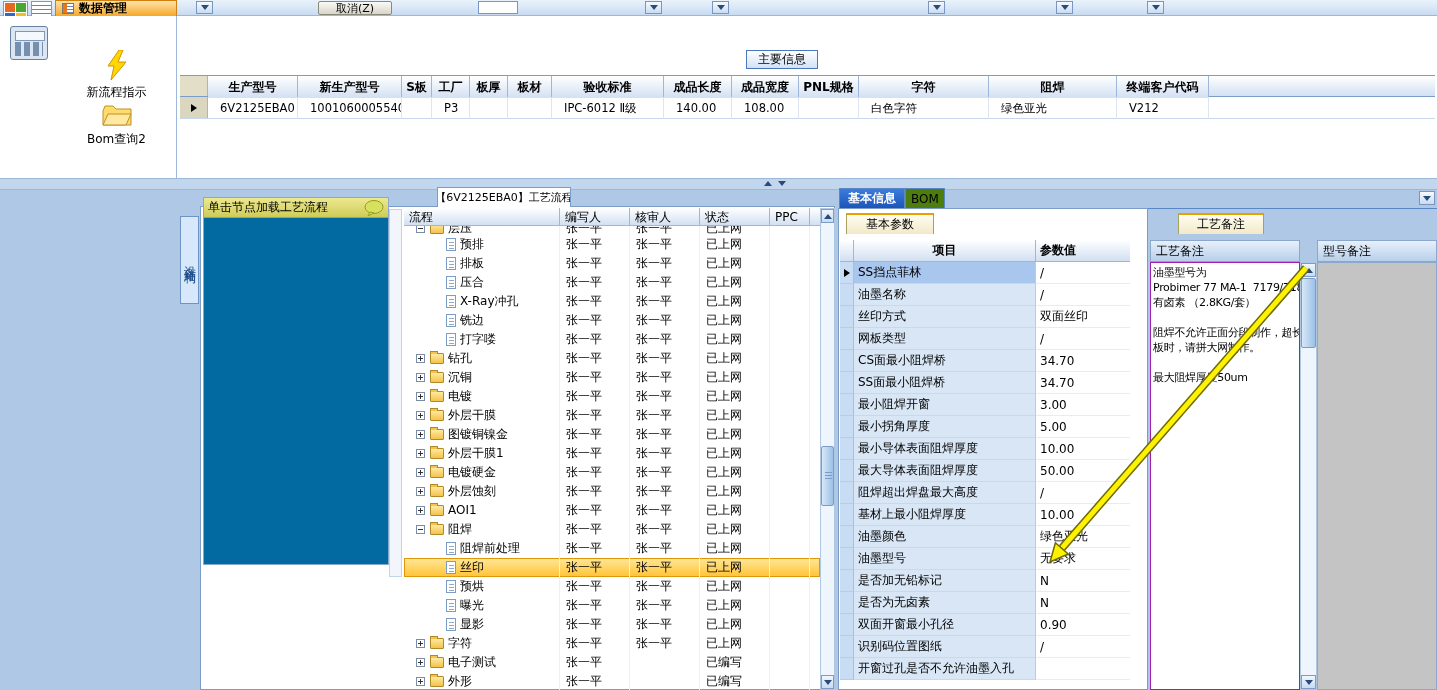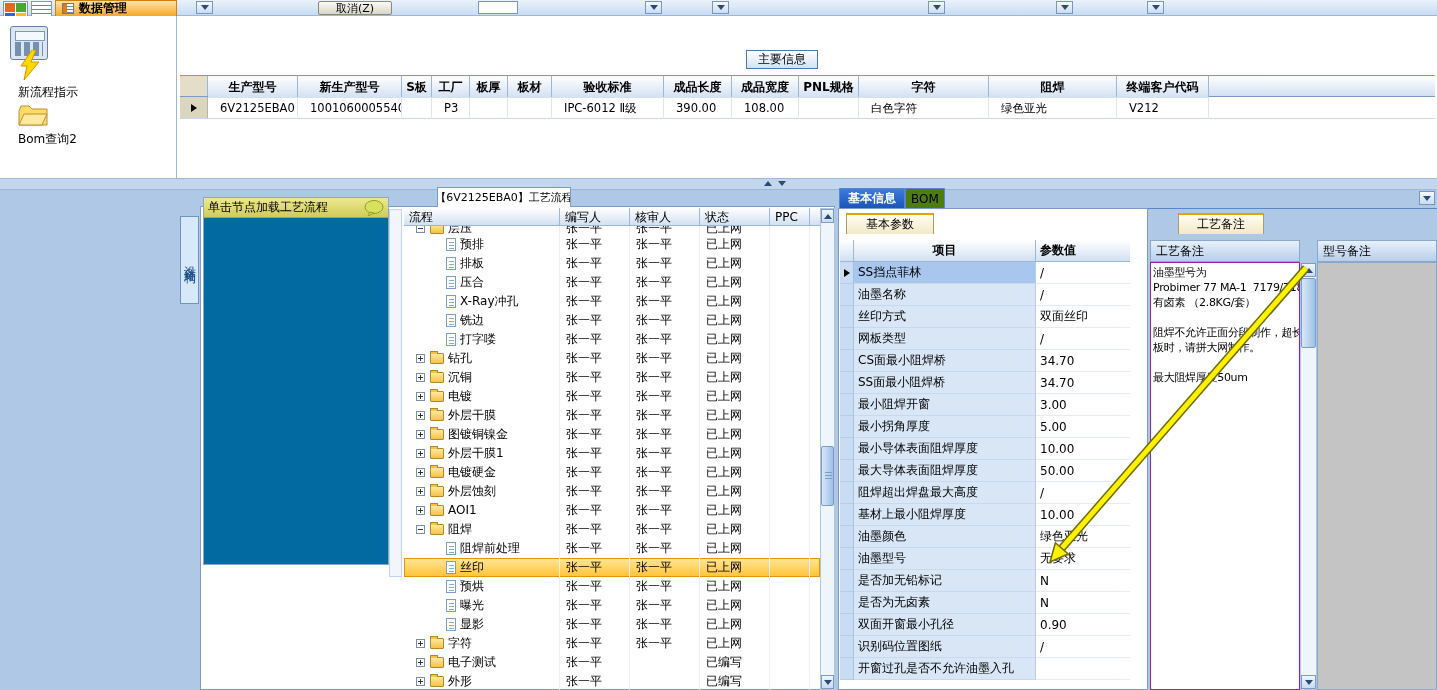--- a/index.html
+++ b/index.html
@@ -25,21 +25,21 @@
 #dm-icon{width:12px;height:11px;background:
  linear-gradient(#E87820,#E87820) 0 0/4px 11px no-repeat,
  repeating-linear-gradient(#fff 0 2px,#6688BB 2px 3px),#fff;border:1px solid #777}
 
 
 #left-white{left:0;top:16px;width:177px;height:162px;background:#fff;border-right:1px solid #9CB8D8}
 #calc-icon{left:10px;top:26px;width:38px;height:34px;background:#DCE6F2;border:1px solid #6880A0;border-radius:3px}
 #calc-icon::before{content:"";position:absolute;left:4px;top:4px;width:28px;height:8px;background:#F4F9FF;border:1px solid #8098B8}
 #calc-icon::after{content:"";position:absolute;left:4px;top:15px;width:28px;height:14px;
  background:repeating-linear-gradient(90deg,#7890B0 0 6px,#DCE6F2 6px 9px),repeating-linear-gradient(#7890B0 0 4px,transparent 4px 7px)}
-#sidebar-items{left:18px;top:50px;width:145px;text-align:left}
+#sidebar-items{left:44px;top:50px;width:145px;text-align:center}
 .sb-item{margin-bottom:4px;cursor:pointer}
 .sb-label{font-size:12px;margin-top:1px}
 
 
 #main-white{left:177px;top:16px;width:1260px;height:162px;background:#fff}
 #mi-caption{left:746px;top:50px;width:72px;height:19px;background:linear-gradient(#FFFFFF,#D2E2F6);border:1px solid #4A77BE;display:flex;align-items:center;justify-content:center;z-index:3}
 #mi-header{left:180px;top:75px;width:1255px;height:22px;display:flex;border-top:1px solid #7A9CC6;border-bottom:1px solid #7A9CC6}
 #mi-datarow{left:180px;top:97px;width:1255px;height:22px;display:flex;border-bottom:1px solid #C8D8EC}
 .mi-sel-h{width:28px;background:#E2DEC8;border-right:1px solid #9EB6D8}
 .mi-sel-d{width:28px;background:#DAD6C0;border-right:1px solid #B8B4A0;display:flex;align-items:center;justify-content:center}
@@ -234,21 +234,21 @@
   <div class="mi-td"></div>
 
   <div class="mi-td">P3</div>
 
   <div class="mi-td"></div>
 
   <div class="mi-td"></div>
 
   <div class="mi-td">IPC-6012 Ⅱ级</div>
 
-  <div class="mi-td">390.00</div>
+  <div class="mi-td">140.00</div>
 
   <div class="mi-td">108.00</div>
 
   <div class="mi-td"></div>
 
   <div class="mi-td">白色字符</div>
 
   <div class="mi-td">绿色亚光</div>
 
   <div class="mi-td">V212</div>

